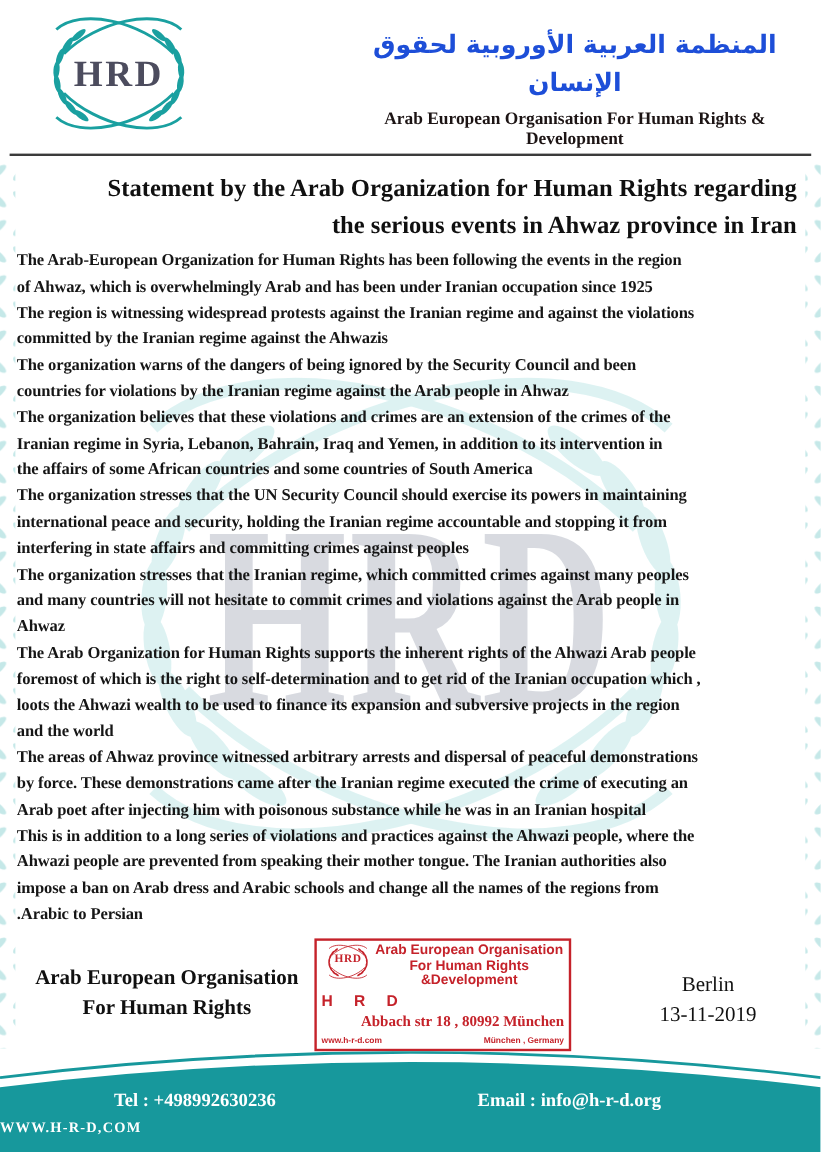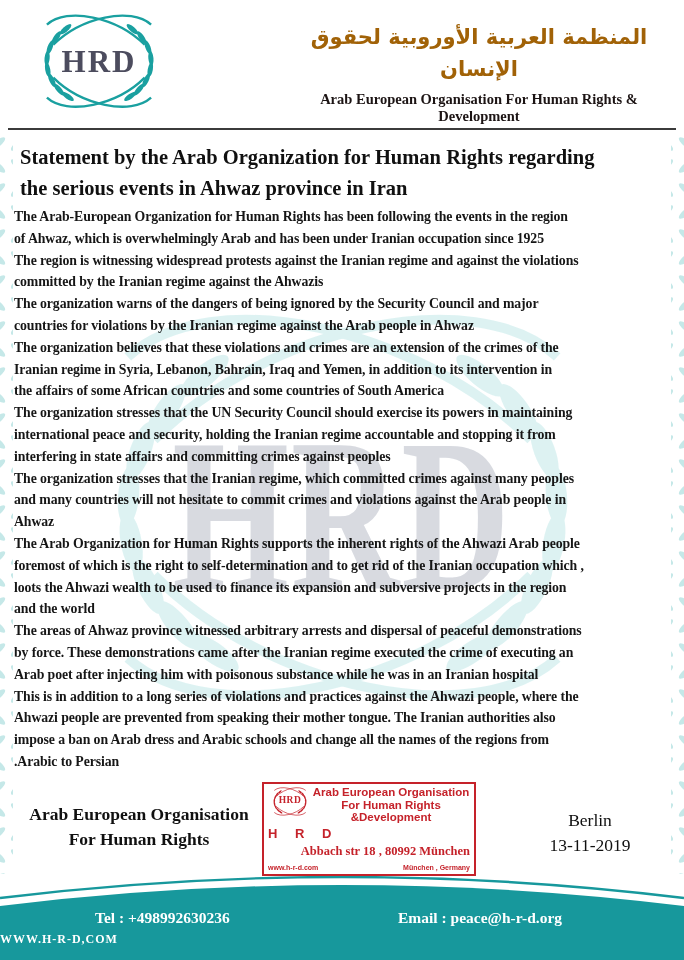--- a/index.html
+++ b/index.html
@@ -27,28 +27,28 @@
   .header{position:absolute;left:0;top:0;width:684px;height:128px;}
   .logo{position:absolute;left:30px;top:10px;width:138px;height:106px;color:#1aa0a0;}
   .logo svg{width:100%;height:100%;}
   .logo-text{
     position:absolute;left:0;top:34px;width:100%;text-align:center;
     font-size:31px;font-weight:bold;color:#4c4c5e;letter-spacing:2px;
   }
   .org-names{position:absolute;right:10px;top:22px;width:390px;text-align:center;}
   .org-arabic{
     font-family:"DejaVu Sans",sans-serif;direction:rtl;
-    font-size:21px;font-weight:bold;color:#a16207;line-height:1.5;
+    font-size:21px;font-weight:bold;color:#1d4ed8;line-height:1.5;
   }
   .org-english{font-size:14.5px;font-weight:bold;color:#1c1414;margin-top:6px;}
   .divider{position:absolute;left:8px;right:8px;top:128px;height:2px;background:#3b3b3b;}
   
   .doc-title{
     position:absolute;left:20px;top:142px;width:644px;
-    text-align:left;font-size:20.5px;font-weight:bold;line-height:31px;color:#101010;
+    text-align:right;font-size:20.5px;font-weight:bold;line-height:31px;color:#101010;
   }
   
   .doc-body{
     position:absolute;left:14px;top:206px;width:658px;height:586px;
     font-size:13.8px;font-weight:bold;line-height:21.8px;
     letter-spacing:-0.1px;overflow:hidden;
   }
   .doc-body p{margin:0;white-space:pre-line;}
   
   .sig-left{
@@ -148,21 +148,21 @@
   <div class="doc-title">
     <div>Statement by the Arab Organization for Human Rights regarding</div>
     <div>the serious events in Ahwaz province in Iran</div>
   </div>
 
   <div class="doc-body">
     <p>The Arab-European Organization for Human Rights has been following the events in the region
 of Ahwaz, which is overwhelmingly Arab and has been under Iranian occupation since 1925</p>
     <p>The region is witnessing widespread protests against the Iranian regime and against the violations
 committed by the Iranian regime against the Ahwazis</p>
-    <p>The organization warns of the dangers of being ignored by the Security Council and major
+    <p>The organization warns of the dangers of being ignored by the Security Council and been
 countries for violations by the Iranian regime against the Arab people in Ahwaz</p>
     <p>The organization believes that these violations and crimes are an extension of the crimes of the
 Iranian regime in Syria, Lebanon, Bahrain, Iraq and Yemen, in addition to its intervention in
 the affairs of some African countries and some countries of South America</p>
     <p>The organization stresses that the UN Security Council should exercise its powers in maintaining
 international peace and security, holding the Iranian regime accountable and stopping it from
 interfering in state affairs and committing crimes against peoples</p>
     <p>The organization stresses that the Iranian regime, which committed crimes against many peoples
 and many countries will not hesitate to commit crimes and violations against the Arab people in
 Ahwaz</p>
@@ -210,17 +210,17 @@
     <div>Berlin</div>
     <div>13-11-2019</div>
   </div>
 
   <div class="footer">
     <svg viewBox="0 0 684 84" preserveAspectRatio="none">
       <path d="M0,22 Q342,-20 684,22" fill="none" stroke="#17989c" stroke-width="2.4"></path>
       <path d="M0,30 Q342,-12 684,30 L684,84 L0,84 Z" fill="#17989c"></path>
     </svg>
     <div class="footer-tel">Tel : +498992630236</div>
-    <div class="footer-email">Email : peace@h-r-d.org</div>
+    <div class="footer-email">Email : info@h-r-d.org</div>
     <div class="footer-web">WWW.H-R-D,COM</div>
   </div>
 
 </div>
 
 </body></html>

